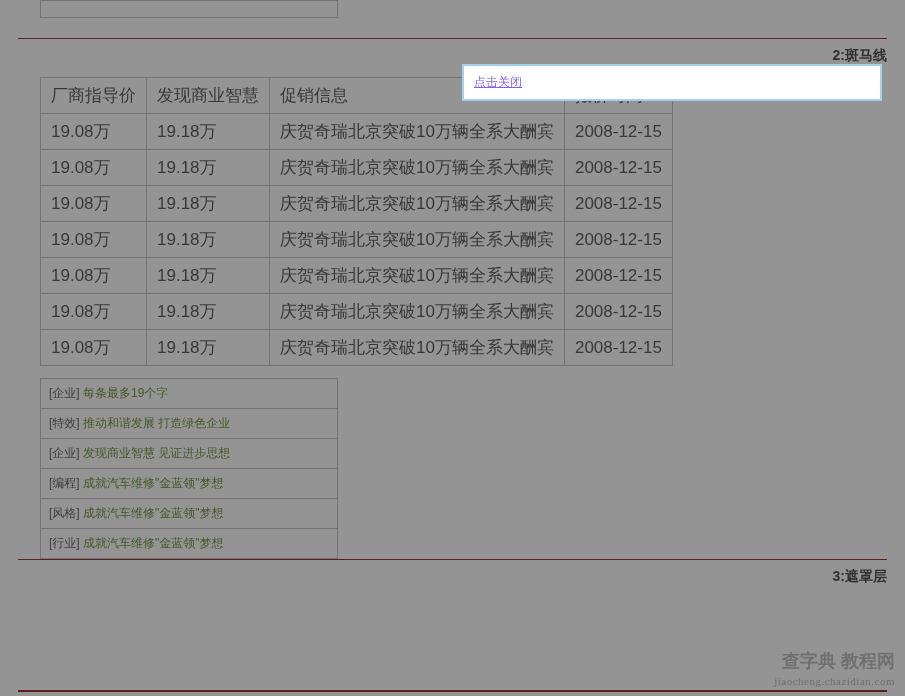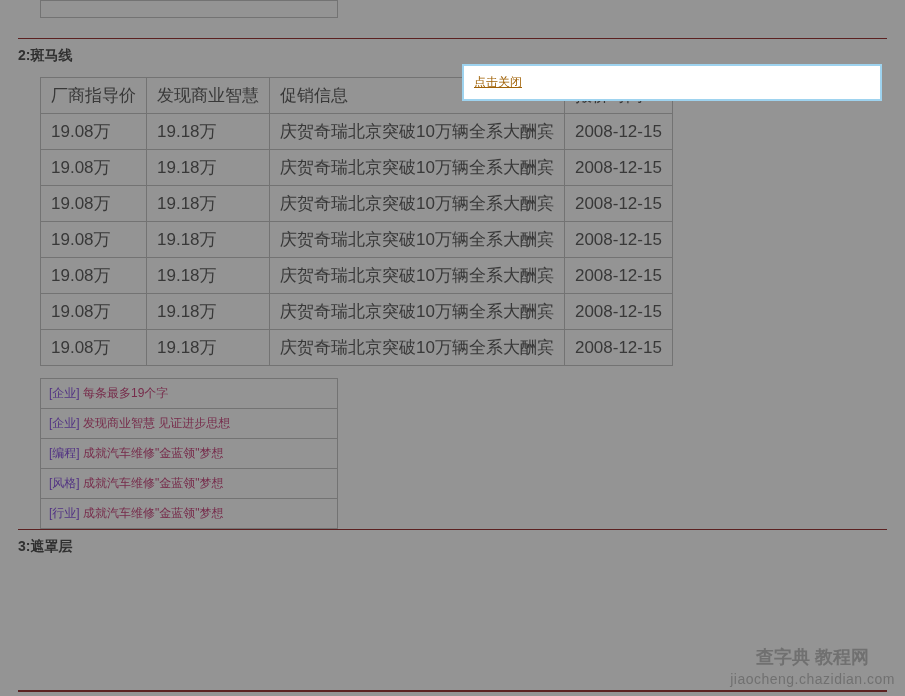--- a/index.html
+++ b/index.html
@@ -1,35 +1,35 @@
 <!DOCTYPE html>
 <html><head>
 <meta charset="utf-8">
 <style>
   *{margin:0;padding:0;box-sizing:border-box;}
   body{font-family:"Microsoft YaHei",SimSun,Arial,sans-serif;font-size:12px;color:#333;background:#fff;width:905px;height:696px;overflow:hidden;position:relative;}
   .page{padding:0 18px 18px 18px;}
   .empty-box{border:1px solid #b7b7b7;height:18px;width:298px;margin-left:22px;margin-bottom:20px;}
   .sep{border:0;border-top:1px solid #800000;margin-bottom:8px;}
-  .section-title{font-size:14px;font-weight:bold;color:#222;margin-bottom:12px;}
+  .section-title{font-size:14px;font-weight:bold;color:#222;margin-bottom:12px;text-align:right;}
   table.striped{border-collapse:collapse;margin-left:22px;margin-bottom:12px;}
   table.striped th,table.striped td{border:1px solid #b7b7b7;padding:6px 10px;font-size:17px;text-align:left;white-space:nowrap;font-weight:normal;}
   table.striped th{background:transparent;}
   .link-list{border:1px solid #b7b7b7;width:298px;margin-left:22px;}
   .link-item{border-bottom:1px solid #b7b7b7;padding:6px 8px;font-size:12px;}
   .link-item:last-child{border-bottom:none;}
-  .link-item .tag{color:#6d28d9;}
-  .link-item a{color:#be185d;text-decoration:none;}
+  .link-item .tag{color:#404040;}
+  .link-item a{color:#4d7c0f;text-decoration:none;}
   .sec3{}
   .overlay{position:absolute;inset:0;background:rgba(60,60,60,0.55);z-index:10;}
   .dialog{position:absolute;left:462px;top:64px;width:420px;background:#fff;border:2px solid #9ed3ef;z-index:20;padding:8px 10px;}
-  .dialog a{color:#a16207;text-decoration:underline;font-size:12px;cursor:pointer;}
-  .watermark{position:absolute;right:10px;bottom:8px;color:#b0b0b0;font-size:13px;text-align:center;z-index:5;line-height:1.3;}
+  .dialog a{color:#8b5cf6;text-decoration:underline;font-size:12px;cursor:pointer;}
+  .watermark{position:absolute;right:10px;bottom:8px;color:#b0b0b0;font-size:13px;text-align:right;z-index:5;line-height:1.3;}
   .watermark .big{font-size:18px;font-weight:bold;}
-  .watermark .small{font-size:14px;letter-spacing:0.5px;}
+  .watermark .small{font-size:11px;letter-spacing:0.5px;font-family:Liberation Serif, serif;}
   .bottom-red{border:0;border-top:2px solid #800000;position:absolute;left:18px;right:18px;bottom:4px;z-index:4;}
 </style>
 </head>
 <body>
 
 <div class="page">
 
   <div class="empty-box"></div>
 
   <hr class="sep">
@@ -86,20 +86,21 @@
           <td>19.08万</td>
           <td>19.18万</td>
           <td>庆贺奇瑞北京突破10万辆全系大酬宾</td>
           <td>2008-12-15</td>
         </tr>
       </tbody>
   </table>
 
   <div class="link-list">
       <div class="link-item"><span class="tag">[企业] </span><a>每条最多19个字</a></div>
+      <div class="link-item"><span class="tag">[特效] </span><a>推动和谐发展 打造绿色企业</a></div>
       <div class="link-item"><span class="tag">[企业] </span><a>发现商业智慧 见证进步思想</a></div>
       <div class="link-item"><span class="tag">[编程] </span><a>成就汽车维修"金蓝领"梦想</a></div>
       <div class="link-item"><span class="tag">[风格] </span><a>成就汽车维修"金蓝领"梦想</a></div>
       <div class="link-item"><span class="tag">[行业] </span><a>成就汽车维修"金蓝领"梦想</a></div>
     </div>
 
   <div class="sec3">
     <hr class="sep">
     <div class="section-title">3:遮罩层</div>
 

